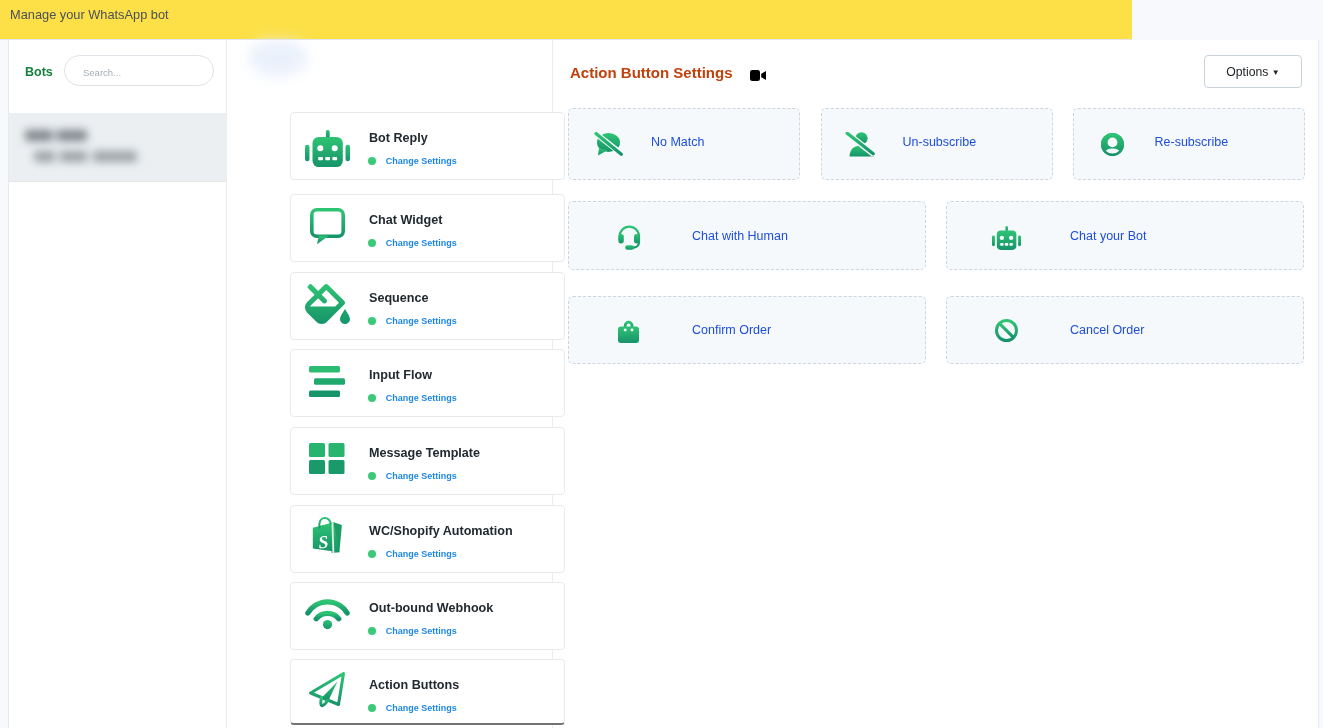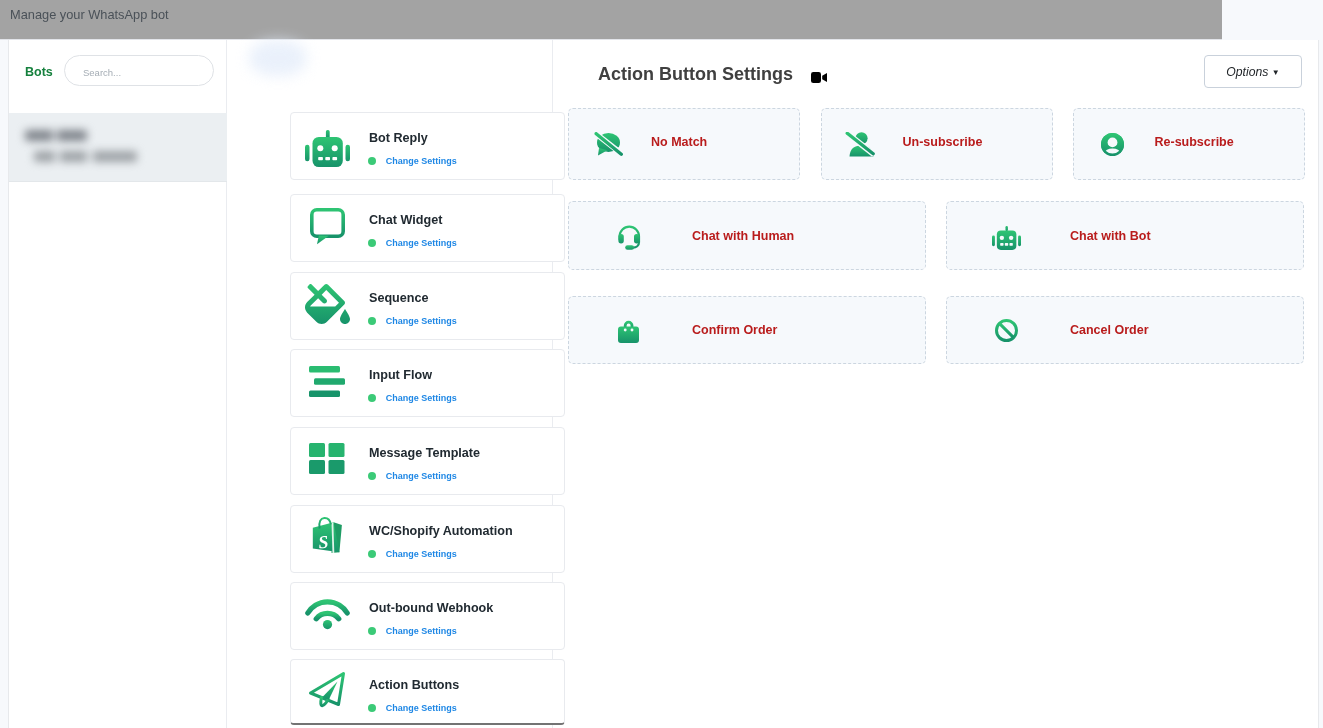--- a/index.html
+++ b/index.html
@@ -1,20 +1,20 @@
 <!DOCTYPE html>
 <html><head>
 <meta charset="utf-8">
 <style>
   * { margin:0; padding:0; box-sizing:border-box; }
   html,body { width:1323px; height:728px; overflow:hidden; }
   body { font-family:"Liberation Sans", sans-serif; background:#f7f9fc; position:relative; }
   .abs { position:absolute; }
   
-  #header { left:0; top:0; width:1222px; height:40px; background:#a3a3a3; border-bottom:1px solid #e2e4e9; }
+  #header { left:0; top:0; width:1132px; height:40px; background:#fde047; border-bottom:1px solid #e2e4e9; }
   #header .ttl { position:absolute; left:10px; top:7px; font-size:12.8px; line-height:15px; color:#4a5158; }
   
   #panel { left:8px; top:40px; width:1311px; height:688px; background:#ffffff; border-left:1px solid #e7e9ec; border-right:1px solid #e7e9ec; }
   #col1 { left:0; top:0; width:218px; height:688px; border-right:1px solid #eaecf0; }
   #col2 { left:218px; top:0; width:326px; height:688px; border-right:1px solid #eaecf0; }
   #col3 { left:544px; top:0; width:766px; height:688px; }
   
   .bots-lbl { left:16px; top:25px; font-size:12.5px; font-weight:700; color:#15803d; }
   .search { left:55px; top:15px; width:150px; height:31px; border:1px solid #dfe2e6; border-radius:18px; background:#fff; }
   .search span { position:absolute; left:18px; top:11px; font-size:9.5px; color:#a5adb5; }
@@ -25,24 +25,24 @@
   .blob { left:22px; top:0px; width:58px; height:36px; background:#e3ecfa; filter:blur(7px); border-radius:45%; opacity:.75; }
   .card { position:absolute; left:15px; width:275px; height:68px; background:#fff; border:1px solid #e8eaee; border-radius:4px;margin-left:48px; }
   .card .icon { position:absolute; left:13px; top:0; width:46px; height:68px; }
   .card .icon svg { display:block; margin:0 auto; }
   .card .ttl { position:absolute; left:78px; top:17.5px; font-size:12.6px; line-height:15px; font-weight:700; color:#212a31; }
   .card .cs { position:absolute; left:77px; top:38px; height:11px; }
   .dot { display:inline-block; width:8.3px; height:8.3px; border-radius:50%; background:#3bca77; vertical-align:middle; margin-right:9.5px; }
   .cslink { font-size:9px; font-weight:700; color:#1e87e5; vertical-align:middle; }
   .card.active { border-bottom:2px solid #737373; }
   
-  .r-ttl { left:17px; top:24px; font-size:18px; font-weight:700; color:#404040;margin-left:28px; }
-  .options { left:651px; top:15px; width:98px; height:33px; background:#fff; border:1px solid #c9d1db; border-radius:4px; text-align:center; font-size:12.2px; color:#212529; line-height:32px;font-style:italic; }
+  .r-ttl { left:17px; top:24px; font-size:15px; font-weight:700; color:#c2410c; }
+  .options { left:651px; top:15px; width:98px; height:33px; background:#fff; border:1px solid #c9d1db; border-radius:4px; text-align:center; font-size:12.2px; color:#212529; line-height:32px; }
   .box { position:absolute; background:#f6f9fc; border:1px dashed #ccd6e0; border-radius:5px; display:flex; align-items:center; }
-  .box .lbl { font-size:12.5px; font-weight:700; color:#b91c1c; }
+  .box .lbl { font-size:12.5px; font-weight:400; color:#1d4ed8; }
 </style>
 </head>
 <body>
 <svg width="0" height="0" style="position:absolute">
   <defs>
     <linearGradient id="gg" x1="0" y1="0" x2="0" y2="1">
       <stop offset="0" stop-color="#2ec473"></stop>
       <stop offset="1" stop-color="#17936a"></stop>
     </linearGradient>
   </defs>
@@ -213,21 +213,21 @@
           <rect x="40.5" y="17.7" width="4.5" height="16.6" rx="2.2"></rect>
         </g>
         <g fill="#f6f9fc">
           <circle cx="15.3" cy="21.3" r="3.4"></circle>
               <circle cx="29.7" cy="21.3" r="3.4"></circle>
           <rect x="12.7" y="29.4" width="5.2" height="4" rx="0.9"></rect>
           <rect x="19.9" y="29.4" width="5.2" height="4" rx="0.9"></rect>
           <rect x="27.1" y="29.4" width="5.2" height="4" rx="0.9"></rect>
         </g>
       </svg></div>
-      <div class="lbl" style="margin-left:123px; position:relative; top:1px;">Chat with Bot</div>
+      <div class="lbl" style="margin-left:123px; position:relative; top:1px;">Chat your Bot</div>
     </div>
     <div class="box" style="left:15px; top:255.5px; width:358px; height:68px;text-align:center;">
       <div class="abs" style="left:49px; top:22px;"><svg width="21" height="24" viewBox="0 0 21 24">
         <path d="M7.2,10 L7.2,6.6 A 3.4,3.4 0 0 1 14,6.6 L14,10" fill="none" stroke="url(#gg)" stroke-width="2.8"></path>
         <rect x="0" y="7.6" width="21" height="16.4" rx="2.9" fill="url(#gg)"></rect>
         <circle cx="7.2" cy="11" r="1.45" fill="#f6f9fc"></circle>
         <circle cx="14" cy="11" r="1.45" fill="#f6f9fc"></circle>
       </svg></div>
       <div class="lbl" style="margin-left:123px;">Confirm Order</div>
     </div>

